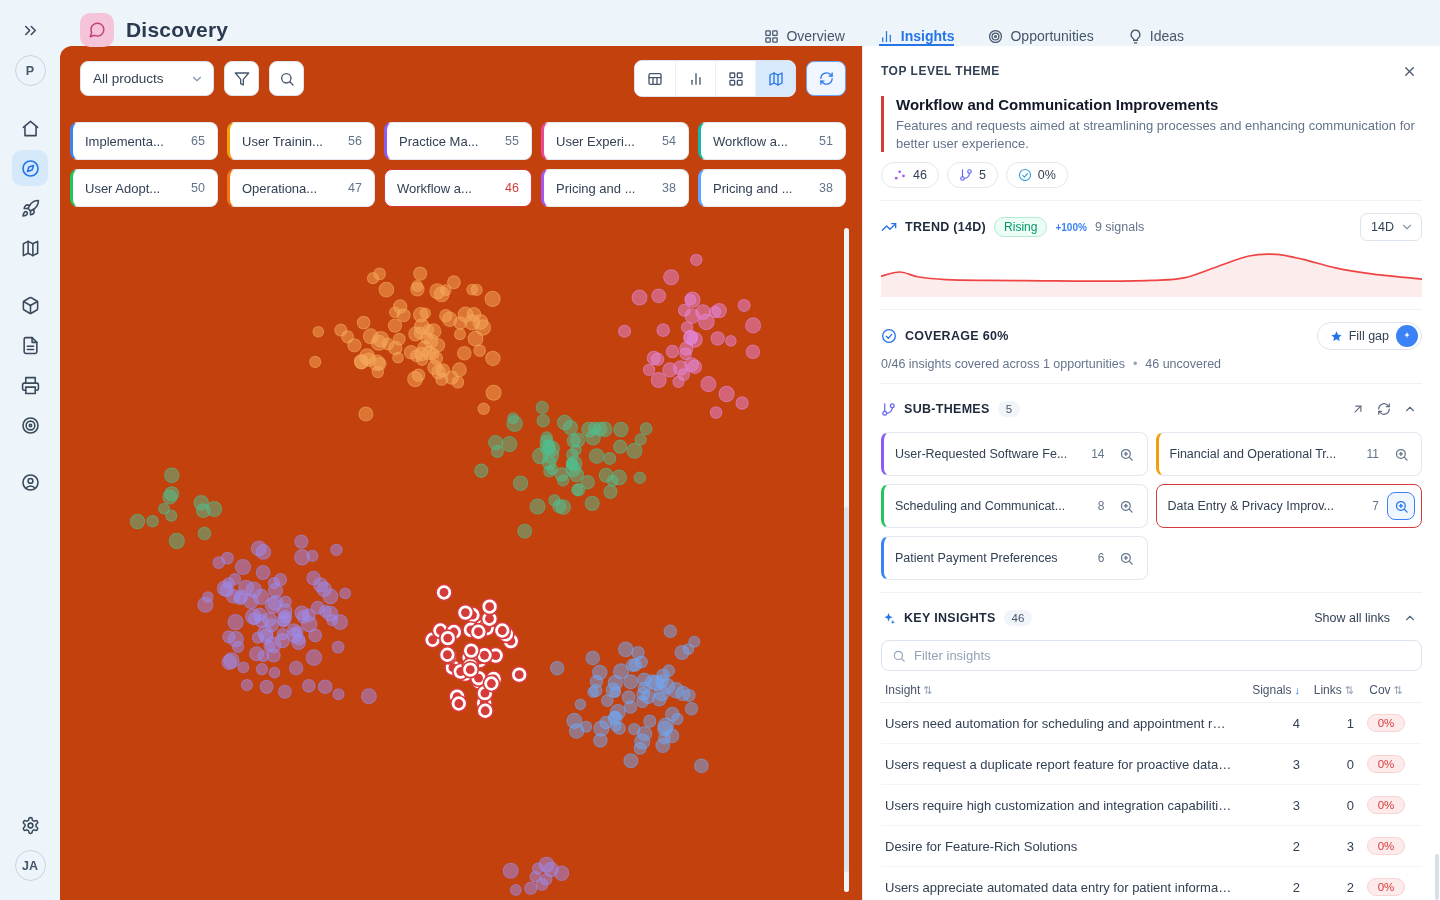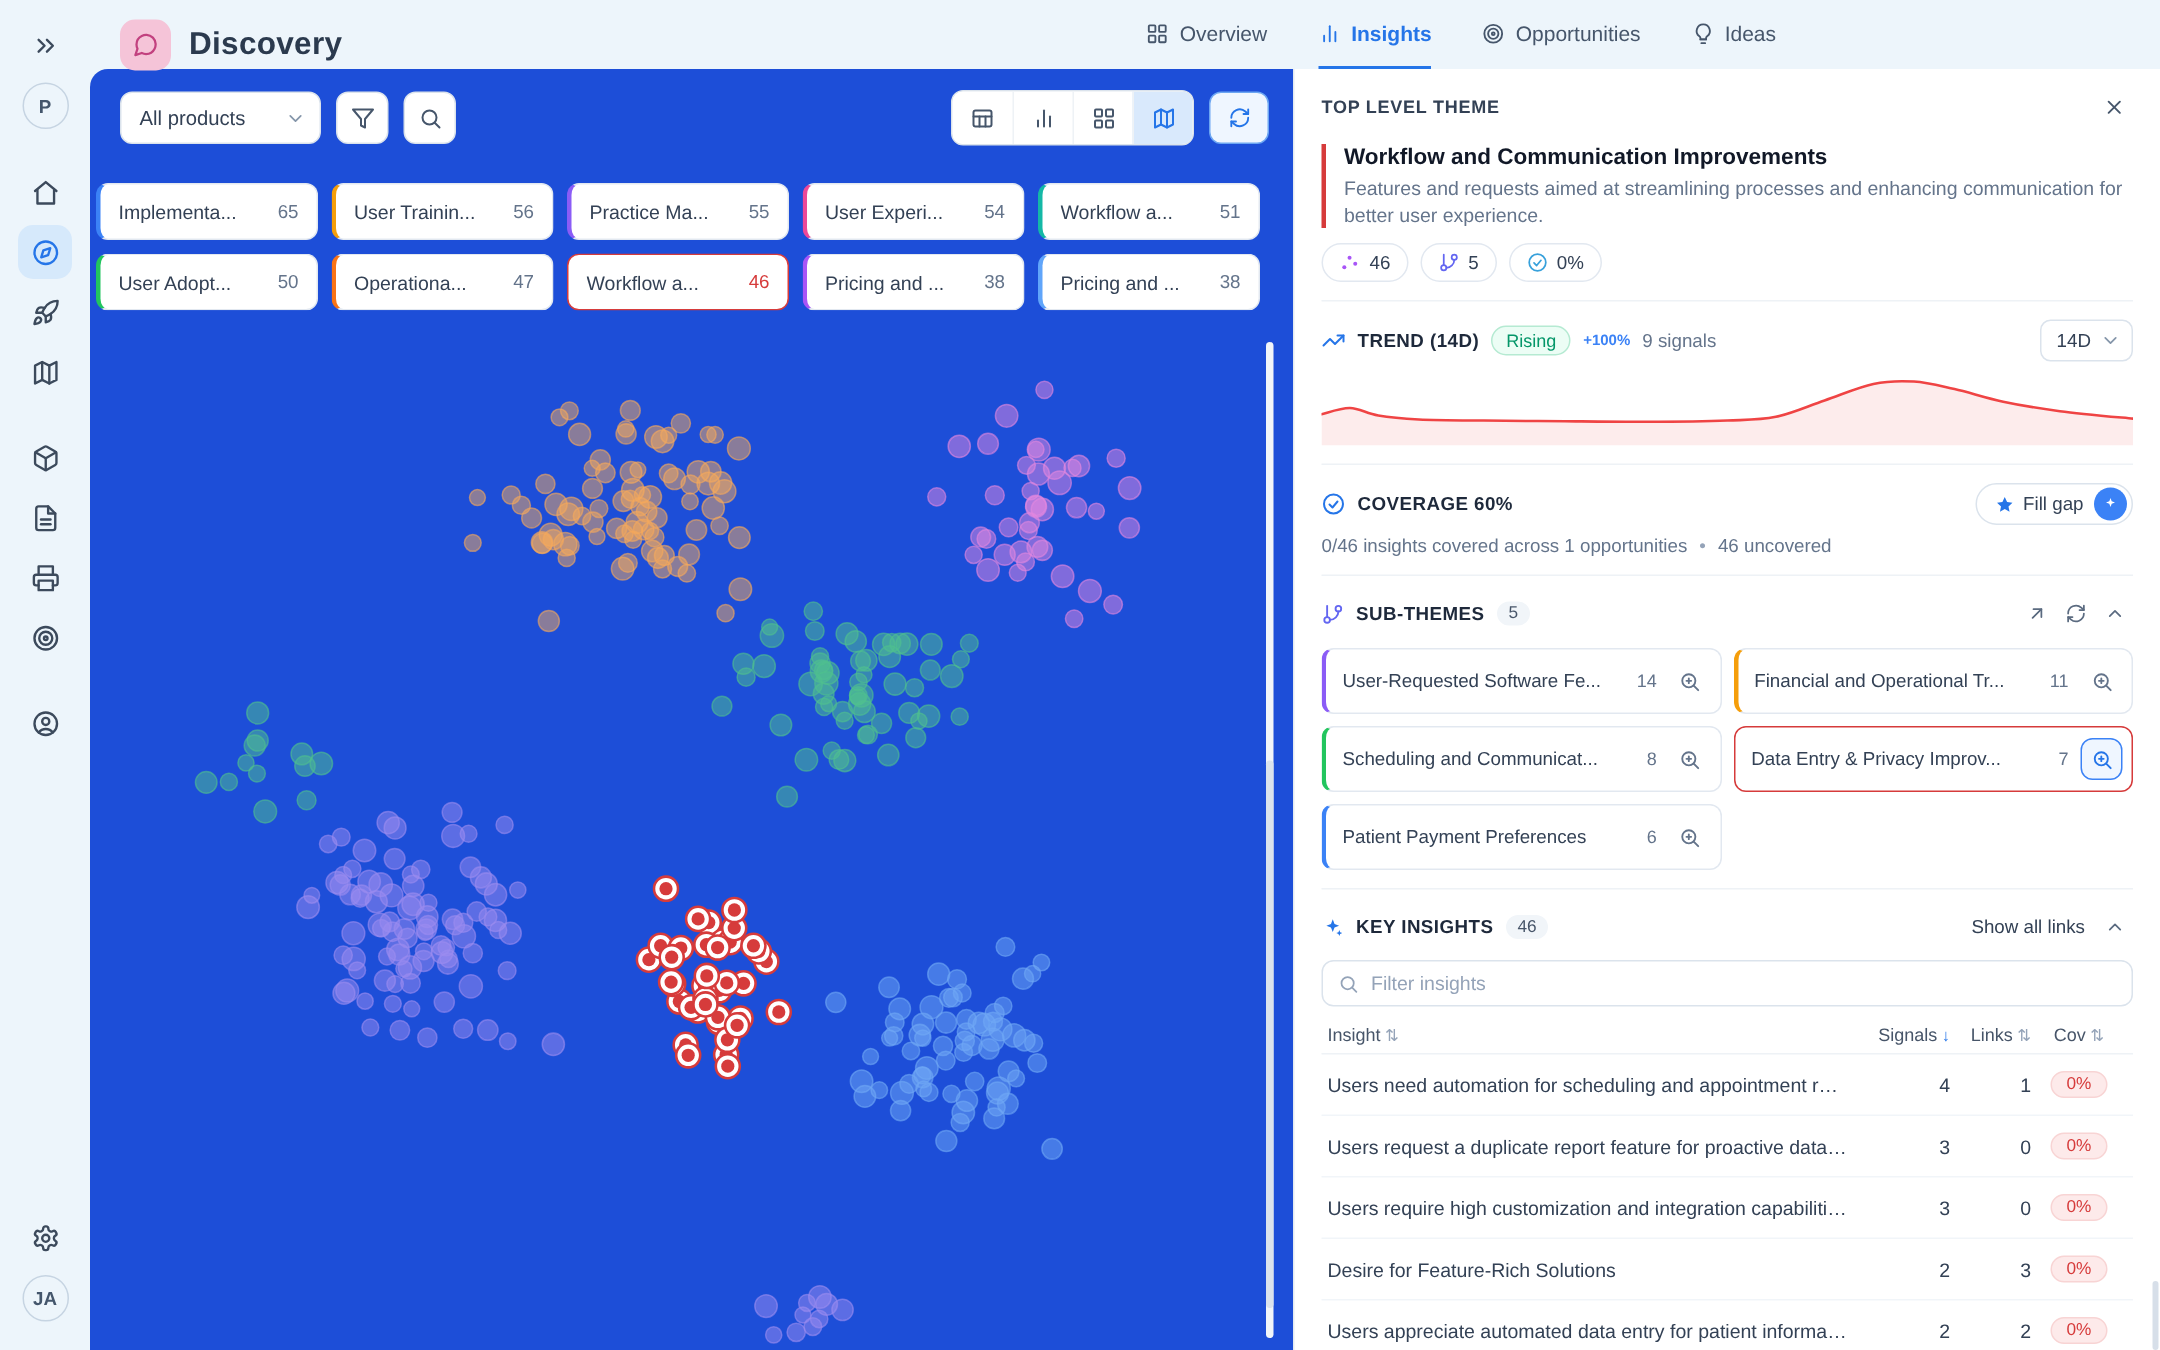--- a/index.html
+++ b/index.html
@@ -14,36 +14,36 @@
   .sb-btn.active{background:#d6e9fb;color:#2575e8;}
   .sb-avatar{width:31px;height:31px;border-radius:50%;border:1px solid #c6d4e2;display:flex;align-items:center;justify-content:center;font-size:12.5px;font-weight:700;color:#44566c;margin:5px 0;background:transparent;cursor:pointer;}
   .sb-group-gap{height:17px;flex:none;}
   .sb-spacer{flex:1;}
 
   
   .topbar{position:absolute;left:60px;top:0;right:0;height:60px;display:flex;align-items:center;padding:0 20px;z-index:2;}
   .logo{width:34px;height:34px;border-radius:10px;background:#f5c4d8;display:flex;align-items:center;justify-content:center;color:#c2417f;--ics:18px;flex:none;}
   .app-title{font-size:21px;font-weight:600;color:#2b3a4e;margin-left:12px;letter-spacing:.2px;}
   .tabs{position:absolute;right:256px;top:0;height:46px;display:flex;gap:34px;}
-  .tab{display:flex;align-items:center;gap:7px;font-size:14px;color:#46566b;height:100%;border-bottom:2px solid transparent;cursor:pointer;--ics:15px;}
+  .tab{display:flex;align-items:flex-end;gap:7px;font-size:14px;color:#46566b;height:100%;border-bottom:2px solid transparent;cursor:pointer;--ics:15px;}
   .tab.active{color:#2575e8;border-bottom-color:#2575e8;font-weight:600;}
 
   
-  .main{position:absolute;left:60px;top:46px;width:802px;height:854px;background:#1d4ed8;border-top-left-radius:12px;overflow:hidden;}
+  .main{position:absolute;left:60px;top:46px;width:802px;height:854px;background:#c2410c;border-top-left-radius:12px;overflow:hidden;}
   .main-toolbar{display:flex;align-items:center;padding:14px 16px 0 20px;}
   .select{display:flex;align-items:center;justify-content:space-between;gap:8px;height:35px;padding:0 9px 0 12px;background:#fff;border:1px solid #dbe3ec;border-radius:8px;font-size:13.5px;color:#334155;min-width:134px;cursor:pointer;}
   .sel-chev{color:#8596aa;--ics:14px;}
   .tool-btn{width:35px;height:35px;margin-left:10px;border:1px solid #dbe3ec;border-radius:8px;background:#fff;display:flex;align-items:center;justify-content:center;color:#46566b;cursor:pointer;--ics:16px;}
   .view-group{margin-left:auto;display:flex;border:1px solid #dbe3ec;border-radius:8px;overflow:hidden;background:#fff;}
   .view-btn{width:40px;height:35px;display:flex;align-items:center;justify-content:center;color:#46566b;border:none;background:#fff;border-left:1px solid #eef2f6;cursor:pointer;--ics:16px;}
   .view-btn:first-child{border-left:none;}
   .view-btn.active{background:#d9e9fc;color:#2575e8;}
   .refresh-btn{width:40px;height:35px;margin-left:10px;border:1.5px solid #6ca6f2;background:#eff6ff;color:#2575e8;border-radius:8px;display:flex;align-items:center;justify-content:center;cursor:pointer;--ics:15px;}
 
-  .chip-rows{padding:25px 16px 0 4px;display:flex;flex-direction:column;gap:9px;}
+  .chip-rows{padding:25px 16px 0 4px;display:flex;flex-direction:column;gap:9px;align-items:flex-end;}
   .chip-row{display:flex;gap:9px;overflow:hidden;}
   .chip{flex:0 0 148px;height:38px;display:flex;align-items:center;justify-content:space-between;padding:0 12px;background:#fff;border:1px solid #e2e8f0;border-left:3px solid var(--accent,#94a3b8);border-radius:8px;cursor:pointer;overflow:hidden;}
   .chip.selected{border:1.5px solid #d63b3b;}
   .chip-label{font-size:13px;color:#334155;white-space:nowrap;overflow:hidden;}
   .chip-count{font-size:12.5px;color:#64748b;margin-left:8px;flex:none;}
   .chip.selected .chip-count{color:#d63b3b;}
 
   .scatter-wrap{position:absolute;left:15px;right:15px;top:178px;bottom:0;}
   .scatter-wrap svg{width:100%;height:100%;display:block;}
   .main-scrollbar{position:absolute;right:13px;top:182px;bottom:8px;width:5px;border-radius:3px;background:#f1f5f9;}

